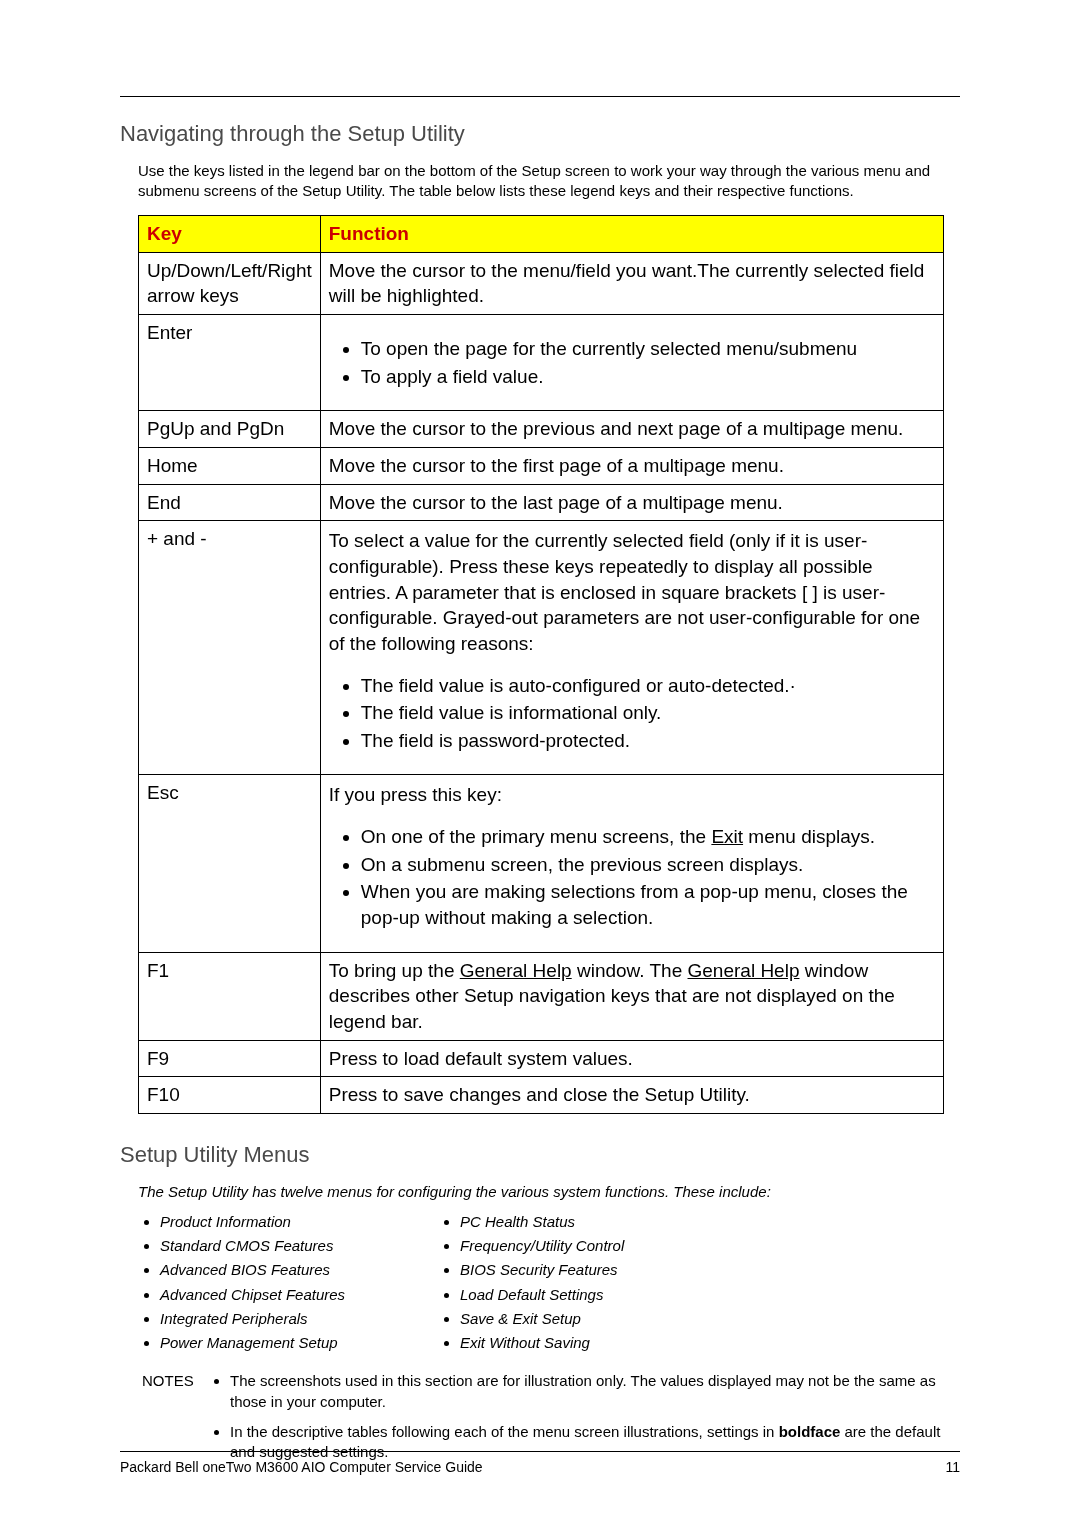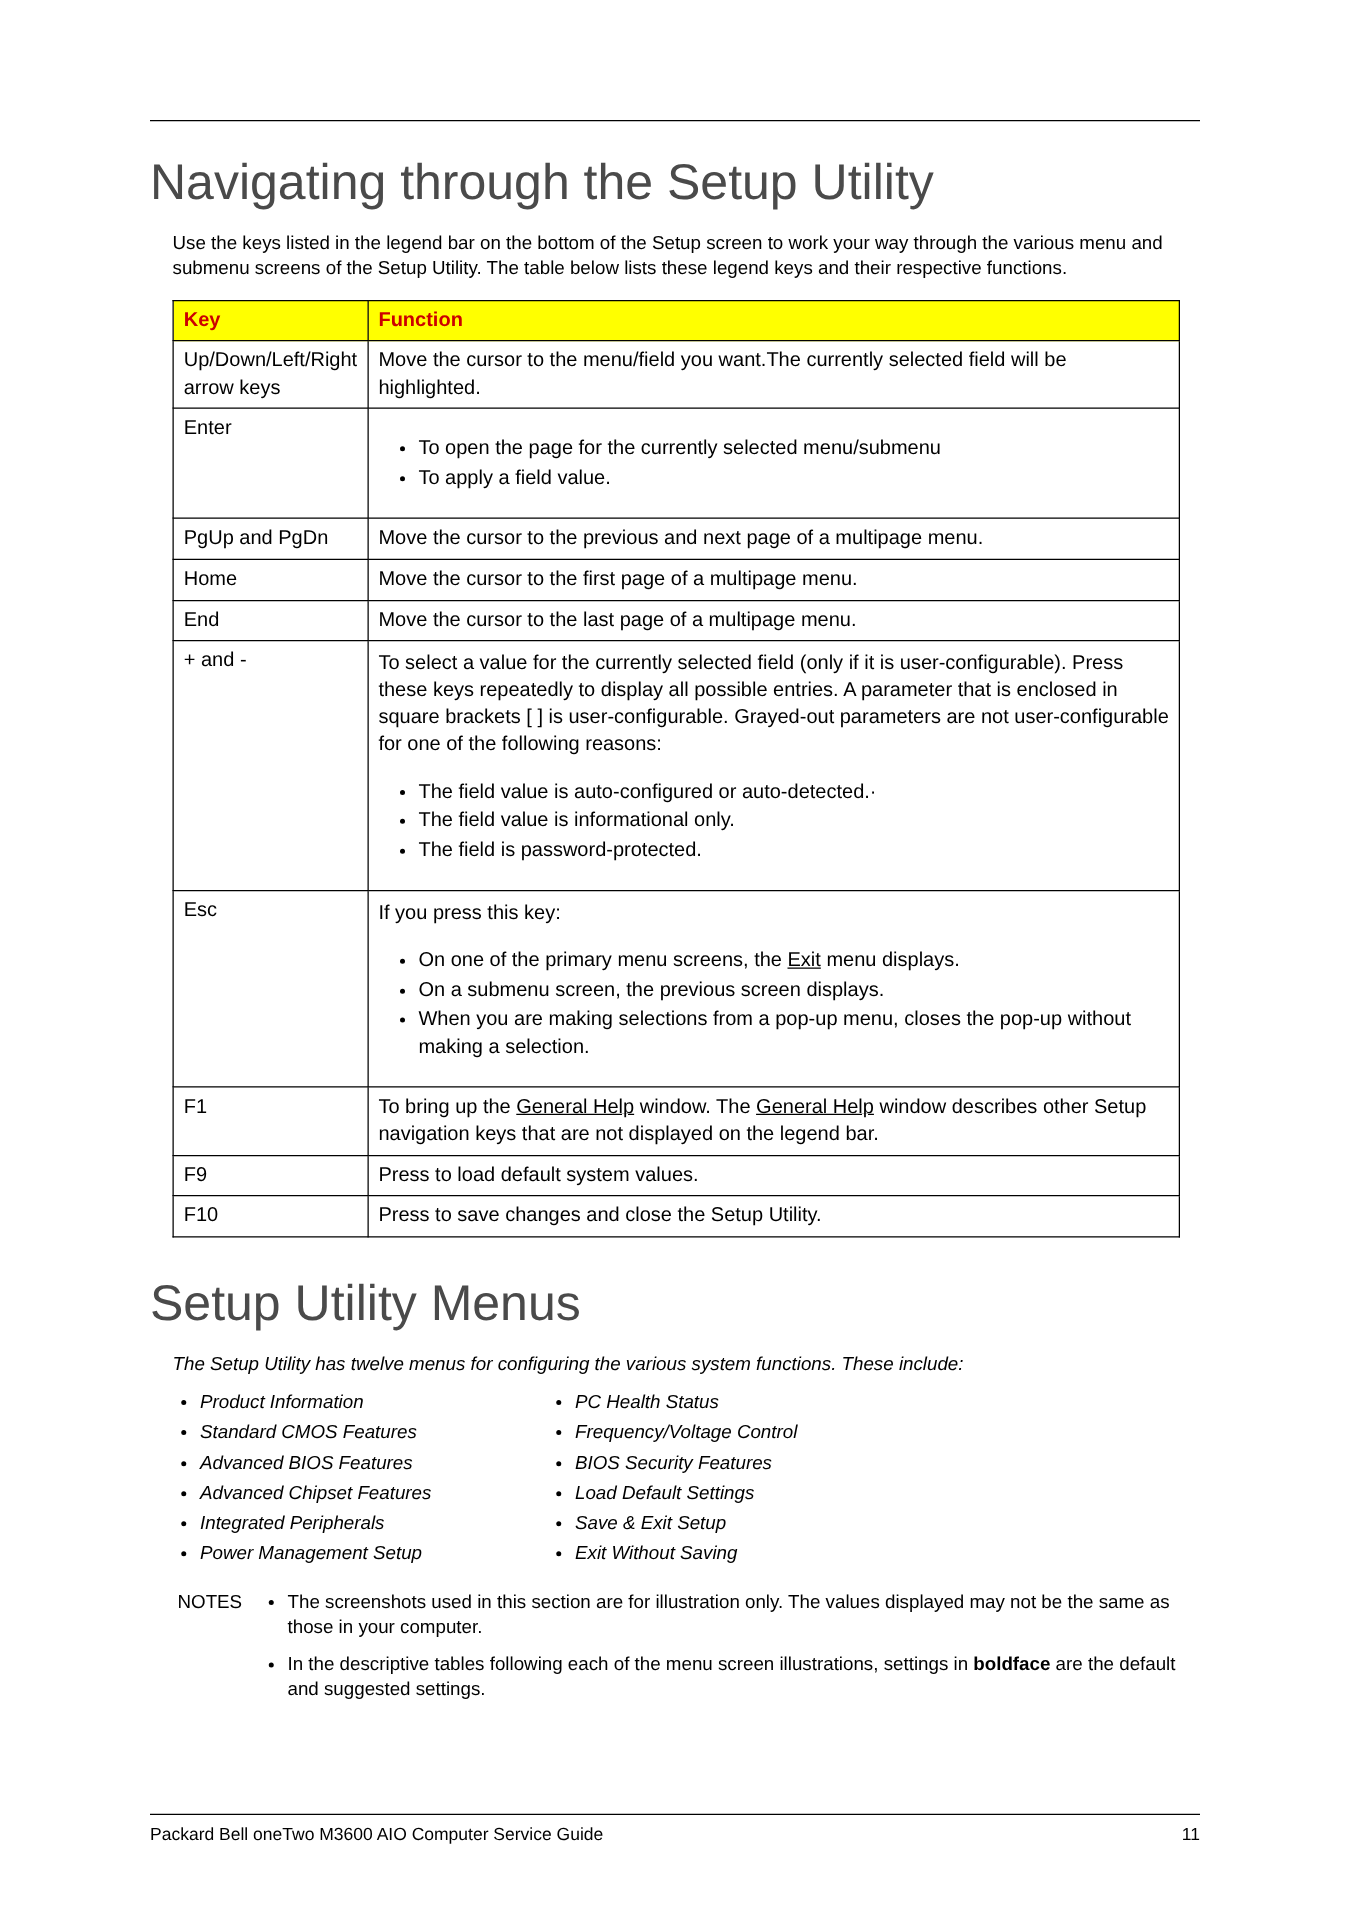--- a/index.html
+++ b/index.html
@@ -19,33 +19,33 @@
     position: relative;
   }
   .hr-top {
     border: none;
     border-top: 1px solid #000;
     margin: 0 0 22px 0;
   }
   h1 {
     font-family: "Segoe UI", "Trebuchet MS", Arial, sans-serif;
     font-weight: normal;
-    font-size: 40px;
+    font-size: 22px;
     color: #4a4a4a;
     margin: 0 0 12px 0;
   }
   .intro {
     margin: 0 0 14px 18px;
     font-size: 15px;
   }
   table.keytable {
     border-collapse: collapse;
     width: 96%;
     margin: 8px 0 26px 18px;
-    font-size: 16px;
+    font-size: 19px;
   }
   table.keytable th, table.keytable td {
     border: 1px solid #000;
     padding: 5px 8px;
     vertical-align: top;
     text-align: left;
   }
   table.keytable th {
     background: #ffff00;
     color: #c00;
@@ -192,21 +192,21 @@
       <ul>
         <li>Product Information</li>
         <li>Standard CMOS Features</li>
         <li>Advanced BIOS Features</li>
         <li>Advanced Chipset Features</li>
         <li>Integrated Peripherals</li>
         <li>Power Management Setup</li>
       </ul>
       <ul>
         <li>PC Health Status</li>
-        <li>Frequency/Voltage Control</li>
+        <li>Frequency/Utility Control</li>
         <li>BIOS Security Features</li>
         <li>Load Default Settings</li>
         <li>Save &amp; Exit Setup</li>
         <li>Exit Without Saving</li>
       </ul>
     </div>
   </div>
 
   <div class="notesrow">
     <div class="label">NOTES</div>

